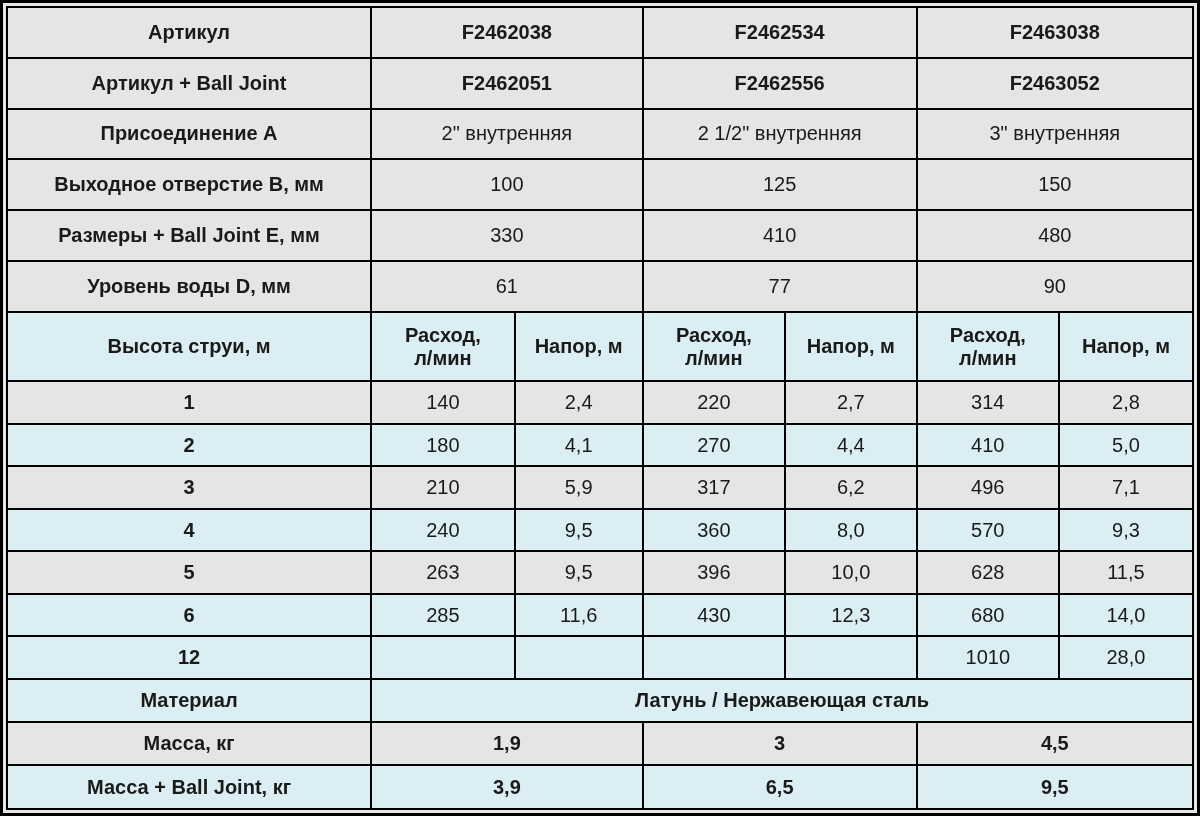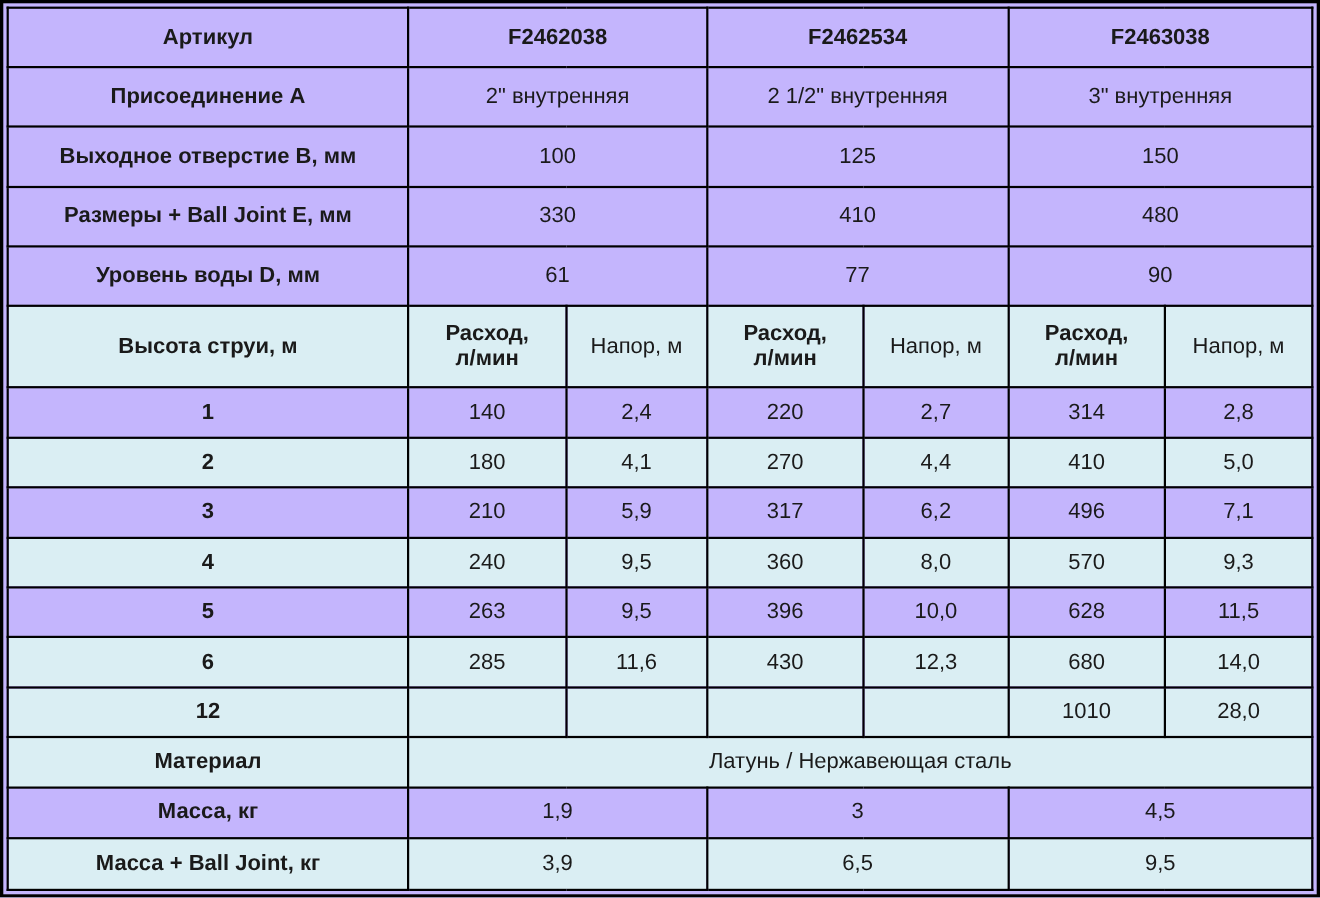--- a/index.html
+++ b/index.html
@@ -7,21 +7,21 @@
     padding: 0;
     background: #ffffff;
     font-family: "Liberation Sans", sans-serif;
   }
   .frame {
     box-sizing: border-box;
     width: 1200px;
     height: 816px;
     border: 3px solid #000000;
     padding: 3px;
-    background: #c4b5fd;
+    background: #e5e5e5;
   }
   table.spec {
     width: 100%;
     height: 100%;
     border-collapse: collapse;
     border: 2px solid #000000;
     table-layout: fixed;
   }
   table.spec th, table.spec td {
     border: 2px solid #000000;
@@ -33,21 +33,21 @@
     overflow: hidden;
   }
   table.spec th { font-weight: bold; }
   tr.spec-row   { height: 43px; }
   tr.jet-head   { height: 59px; }
   tr.jet-row    { height: 36px; }
   tr.material-row { height: 36px; margin-left: 28px; }
   tr.mass-row   { height: 37px; }
   .band { background: #daeef3; }
   .article { color: #1b3a9c; font-weight: bold; }
-  .bold { font-weight: normal; }
+  .bold { font-weight: bold; }
   .flowhead { white-space: pre-line; line-height: 1.15; font-weight: bold; }
 </style>
 </head>
 <body>
 
 <div class="frame">
   <table class="spec">
     <colgroup>
       <col style="width:30.7%">
       <col style="width:12.1%">
@@ -56,20 +56,26 @@
       <col style="width:11.1%">
       <col style="width:12.0%">
       <col style="width:11.3%">
     </colgroup>
     <tbody>
         <tr class="spec-row">
           <th>Артикул</th>
           <td class="article" colspan="2">F2462038</td>
           <td class="article" colspan="2">F2462534</td>
           <td class="article" colspan="2">F2463038</td>
+        </tr>
+        <tr class="spec-row">
+          <th>Артикул + Ball Joint</th>
+          <td class="article" colspan="2">F2462051</td>
+          <td class="article" colspan="2">F2462556</td>
+          <td class="article" colspan="2">F2463052</td>
         </tr>
         <tr class="spec-row">
           <th>Присоединение A</th>
           <td colspan="2">2" внутренняя</td>
           <td colspan="2">2 1/2" внутренняя</td>
           <td colspan="2">3" внутренняя</td>
         </tr>
         <tr class="spec-row">
           <th>Выходное отверстие B, мм</th>
           <td colspan="2">100</td>

